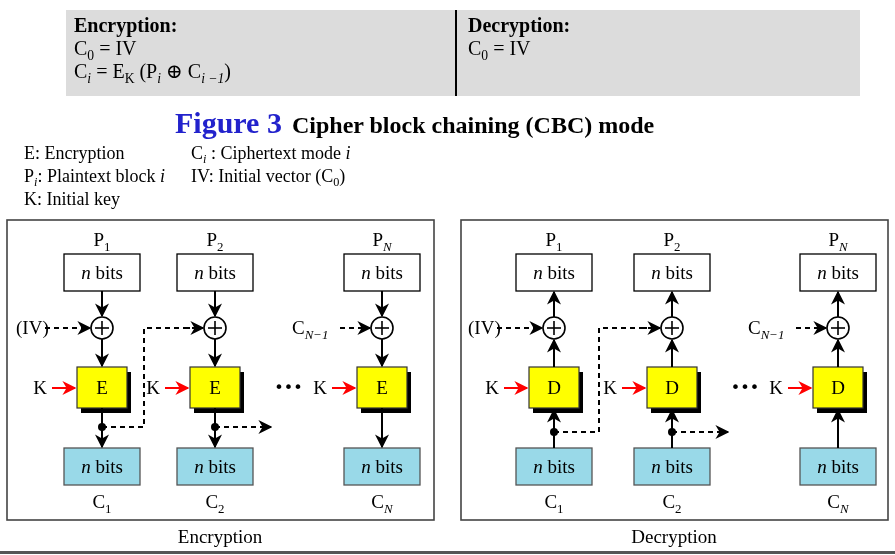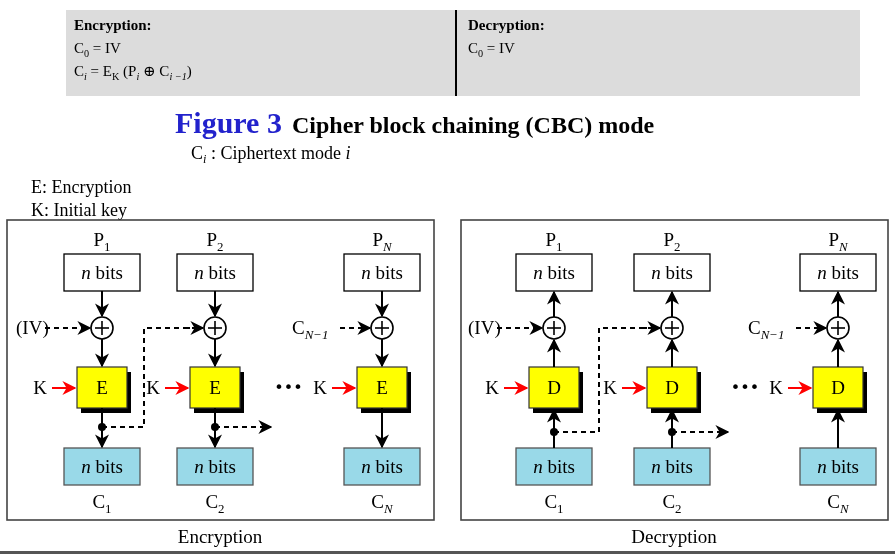--- a/index.html
+++ b/index.html
@@ -1,21 +1,21 @@
 <!DOCTYPE html>
 <html><head>
 <meta charset="utf-8">
 <style>
   html, body { margin:0; padding:0; background:#ffffff; }
   body { width:895px; height:555px; position:relative; overflow:hidden;
          font-family:"Liberation Serif","DejaVu Serif",serif; color:#000; }
   #stage { position:absolute; left:0; top:0; }
   .hdr { position:absolute; left:66px; top:10px; width:794px; height:86px; background:#dcdcdc; }
   .hdr-divider { position:absolute; left:455px; top:10px; width:2px; height:86px; background:#000; }
-  .hdr-col { position:absolute; top:14px; font-size:15px; line-height:23px; }
+  .hdr-col { position:absolute; top:14px; font-size:20px; line-height:23px; }
   .hdr-col .h { font-weight:bold; }
   .title { position:absolute; left:175px; top:106px; font-size:30px; font-weight:bold; white-space:nowrap; }
   .title .fig { color:#2222cc; font-family:Liberation Serif, serif; }
   .title .cap { font-size:24px; margin-left:10px; }
   .legend { position:absolute; top:142px; font-size:18px; line-height:23px; white-space:nowrap; }
   sub { font-size:0.68em; vertical-align:-0.35em; line-height:0; }
   i { font-style:italic; }
   .bottomrule { position:absolute; left:0; top:551px; width:895px; height:3px; background:#555; }
 </style>
 </head>
@@ -32,26 +32,28 @@
 
 <div class="hdr-col" style="left:468px;">
   <div class="h">Decryption:</div>
   <div><span>C</span><sub>0</sub><span> = IV</span></div>
 </div>
 
 <div class="title">
   <span class="fig">Figure 3</span><span class="cap">Cipher block chaining (CBC) mode</span>
 </div>
 
-<div class="legend" style="left:31px;margin-top:34px;">
+<div class="legend" style="left:24px;">
   <div><span>E</span><span>: Encryption</span></div>
+  <div><span>P</span><sub><i>i</i></sub><span>: Plaintext block </span><i>i</i></div>
   <div><span>K</span><span>: Initial key</span></div>
 </div>
 <div class="legend" style="left:191px;">
   <div><span>C</span><sub><i>i</i></sub><span> : Ciphertext mode </span><i>i</i></div>
+  <div><span>IV</span><span>: Initial vector (C</span><sub>0</sub><span>)</span></div>
 </div>
 
 <svg id="stage" width="895" height="555" viewBox="0 0 895 555">
   <defs>
     <marker id="ah" viewBox="0 0 10 10" refX="9" refY="5" markerWidth="7" markerHeight="7" orient="auto-start-reverse">
       <path d="M0,0 L10,5 L0,10 L3,5 z" fill="#000"></path>
     </marker>
     <marker id="ahr" viewBox="0 0 10 10" refX="9" refY="5" markerWidth="7" markerHeight="7" orient="auto">
       <path d="M0,0 L10,5 L0,10 L3,5 z" fill="#ff0000"></path>
     </marker>

